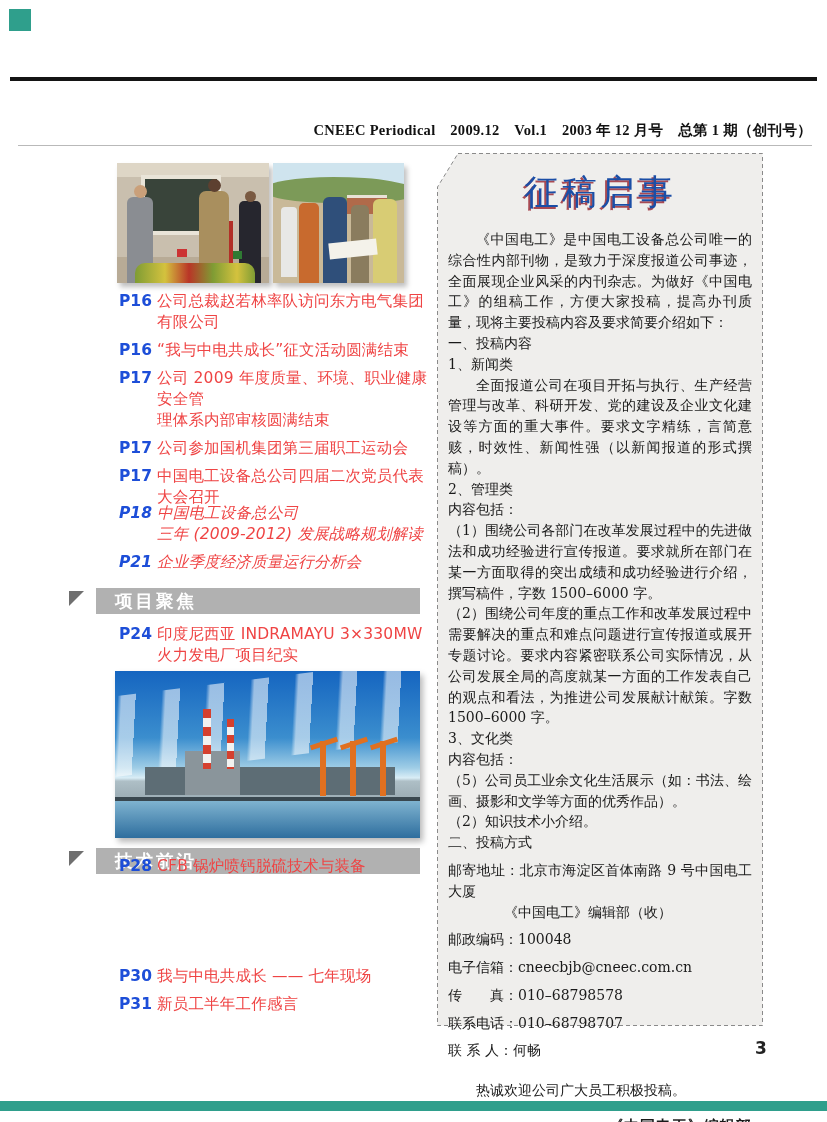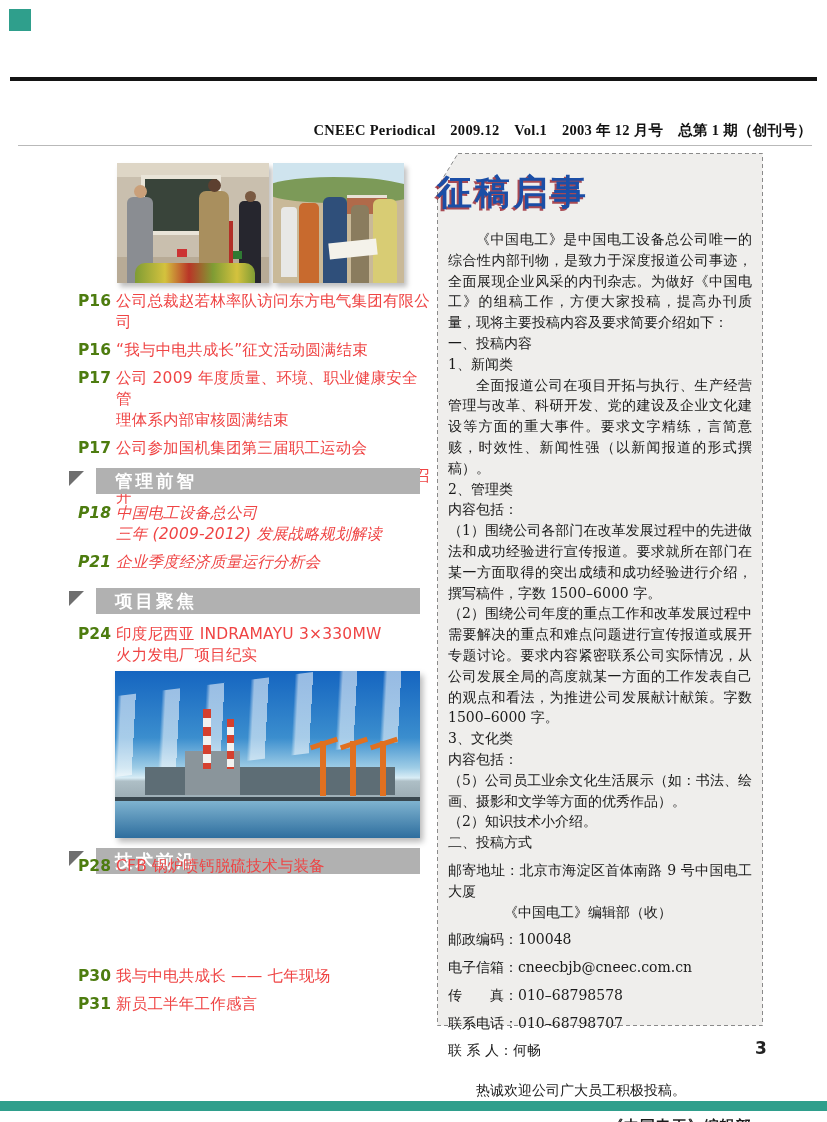--- a/index.html
+++ b/index.html
@@ -36,21 +36,21 @@
   .ph2 .p1{position:absolute;left:8px;top:44px;width:16px;height:70px;background:#e8e8e6;border-radius:4px 4px 0 0;}
   .ph2 .p2{position:absolute;left:26px;top:40px;width:20px;height:80px;background:#c86a2e;border-radius:5px 5px 0 0;}
   .ph2 .p3{position:absolute;left:50px;top:34px;width:24px;height:86px;background:#2f4f7a;border-radius:6px 6px 0 0;}
   .ph2 .p4{position:absolute;left:78px;top:42px;width:18px;height:78px;background:#8a7c5e;border-radius:5px 5px 0 0;}
   .ph2 .p5{position:absolute;left:100px;top:36px;width:24px;height:84px;background:#d8cc74;border-radius:6px 6px 0 0;}
   .ph2 .paper{position:absolute;left:56px;top:78px;width:48px;height:16px;background:#f4f2ea;transform:rotate(-6deg);}
 
   
   .toc{position:absolute;width:352px;}
   .toc-item{display:flex;margin-bottom:7px;font-size:15.5px;line-height:21px;}
-  .pnum{flex:none;width:38px;font-weight:bold;color:#4d7c0f;}
+  .pnum{flex:none;width:38px;font-weight:bold;color:#1d4ed8;margin-left:41px;}
   .ttl{color:#ef4444;font-weight:500;letter-spacing:.2px;}
   .news{left:78px;top:291px;}
   .g1{left:78px;top:503px;font-style:italic;}
   .g2{left:78px;top:624px;}
   .g3{left:78px;top:856px;}
   .g4{left:78px;top:966px;}
 
   
   .bar{position:absolute;left:65px;width:355px;height:26px;background:#b1b1b1;box-sizing:border-box;
        color:#fff;font-weight:bold;font-size:17.5px;letter-spacing:3px;line-height:27px;padding-left:50px;}
@@ -75,22 +75,22 @@
   .plant .crane1{left:205px}.plant .crane2{left:235px}.plant .crane3{left:265px}
   .plant .crane1:after,.plant .crane2:after,.plant .crane3:after{content:"";position:absolute;left:-10px;top:0;
        width:28px;height:5px;background:#e07020;transform:rotate(-18deg);}
   .plant .pier{position:absolute;left:0;top:126px;width:305px;height:4px;background:#39474f;}
   .plant .sea{position:absolute;left:0;top:130px;width:305px;height:37px;
        background:linear-gradient(180deg,#7fb3d0,#2e6e9e);}
 
   
   .notice{position:absolute;left:437px;top:153px;width:326px;height:873px;}
   .notice svg{position:absolute;left:0;top:0;}
-  .notice-title{position:absolute;left:0;top:16px;width:100%;text-align:left;
-       font-size:35px;font-weight:bold;letter-spacing:3px;color:#1b4ea6;
+  .notice-title{position:absolute;left:0;top:16px;width:100%;text-align:center;
+       font-size:35px;font-weight:normal;letter-spacing:3px;color:#1b4ea6;
        text-shadow:-2px 2px 0 rgba(150,32,45,.8);}
   .notice-body{position:absolute;left:11px;right:11px;top:76px;
        font-family:"DejaVu Serif","Liberation Serif",serif;font-size:14px;line-height:20.8px;
        color:#1a1a1a;text-align:justify;}
   .notice-body p{margin:0;}
   p.indent{text-indent:2em;}
   p.addr2{padding-left:56px;}
   p.contact{margin-top:7px;}
   p.welcome{margin-top:19px;text-indent:2em;}
   p.signature{margin-top:15px;text-align:right;font-weight:bold;
@@ -148,24 +148,20 @@
     <div class="toc-item">
       <span class="pnum">P17</span>
       <span class="ttl">公司参加国机集团第三届职工运动会</span>
     </div>
     <div class="toc-item">
       <span class="pnum">P17</span>
       <span class="ttl">中国电工设备总公司四届二次党员代表大会召开</span>
     </div>
   </div>
 
-  <div class="bar bar1">
-    <span class="notch"></span>
-    <span>管理前智</span>
-  </div>
   <div class="toc g1">
     <div class="toc-item">
       <span class="pnum">P18</span>
       <span class="ttl"><span>中国电工设备总公司</span><br><span>三年 (2009-2012) 发展战略规划解读</span></span>
     </div>
     <div class="toc-item">
       <span class="pnum">P21</span>
       <span class="ttl">企业季度经济质量运行分析会</span>
     </div>
   </div>

